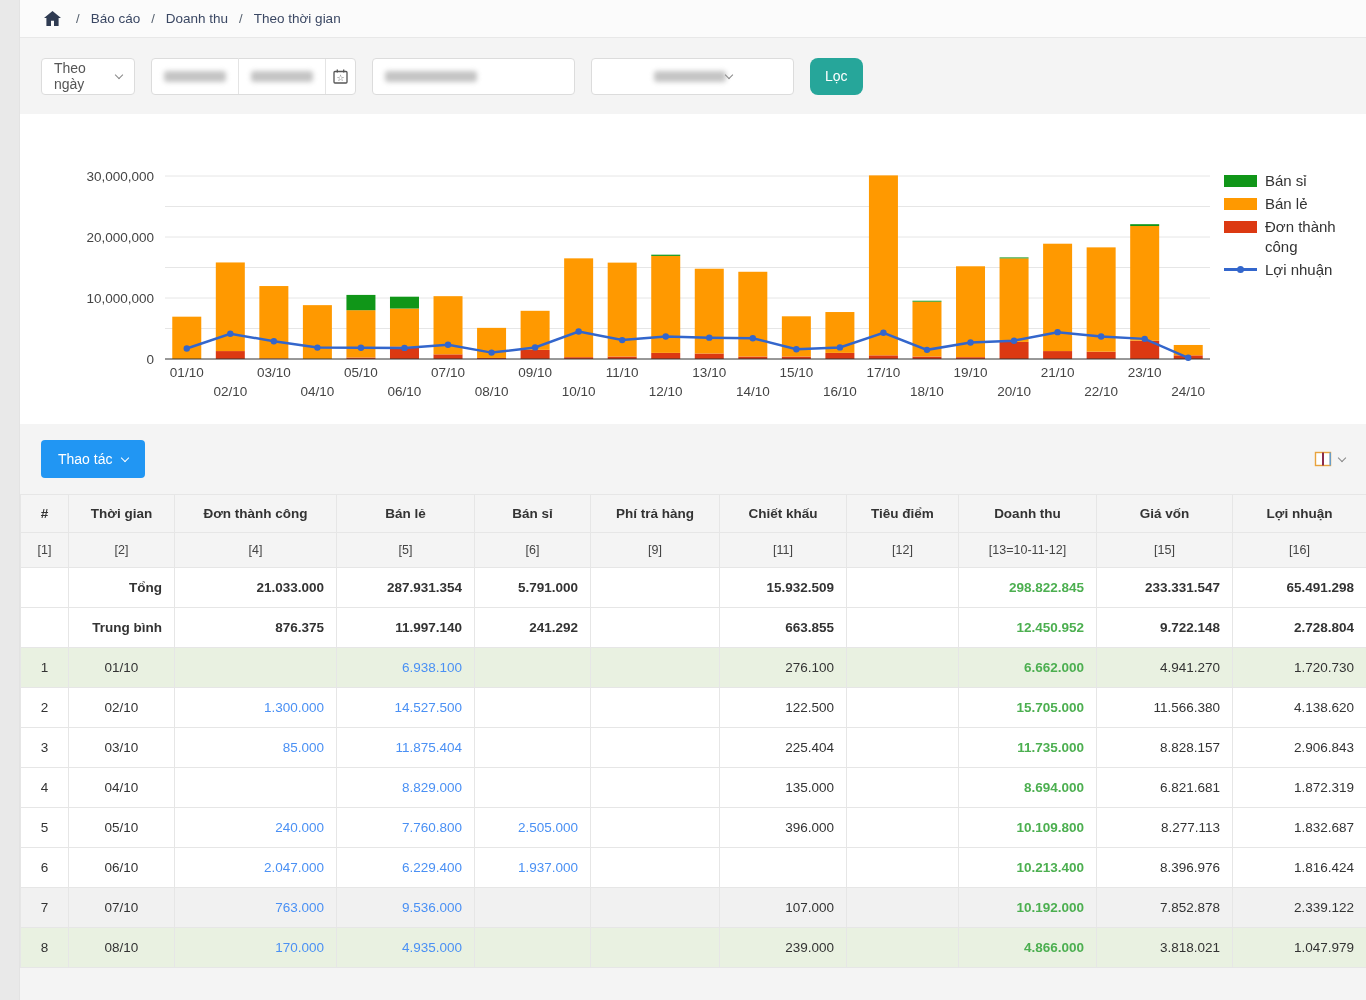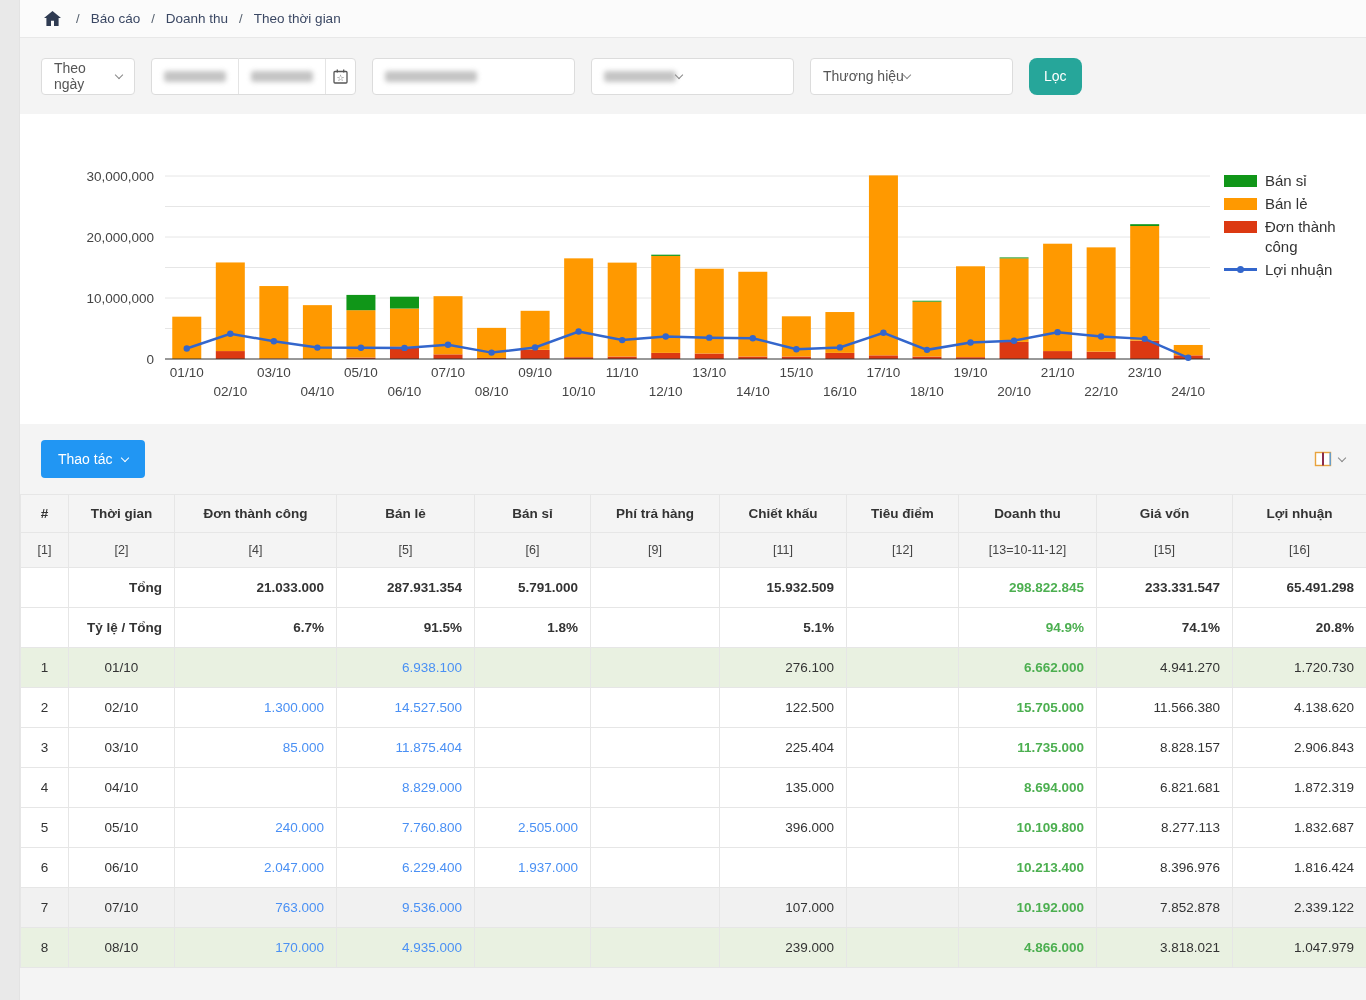--- a/index.html
+++ b/index.html
@@ -15,21 +15,21 @@
 
   
   .topbar { height:38px; background:#fbfbfb; border-bottom:1px solid #e8e8e8; display:flex; align-items:center; padding-left:24px; }
   .home-ic { display:inline-flex; margin-right:4px; cursor:pointer; }
   .crumb { color:#3a4763; font-size:13.5px; cursor:pointer;text-align:center; }
   .crumb-sep { color:#55606e; margin:0 11px; font-size:13px; }
 
   
   .filters { height:76px; display:flex; align-items:center; padding-left:21px; gap:16px; background:#f4f4f4; }
   .ctl { background:#fff; border:1px solid #dcdcdc; border-radius:4px; height:37px; display:flex; align-items:center; font-size:14px; color:#555; cursor:pointer; }
-  .sel { justify-content:flex-start; padding:0 12px; }
+  .sel { justify-content:center; padding:0 12px; }
   .chev { width:6px; height:6px; border-right:1.6px solid #888; border-bottom:1.6px solid #888; transform:rotate(45deg); display:inline-block; margin-top:-3px; flex:none; }
   .blob { display:inline-block; height:11px; border-radius:3px; background:#c4c4c4; filter:blur(2.5px); }
   .daterange { width:205px; padding:0; }
   .dr-part { width:87px; display:flex; align-items:center; justify-content:center; height:100%; }
   .dr-div { width:1px; height:36px; background:#e4e4e4; }
   .dr-cal { width:30px; height:100%; border-left:1px solid #e4e4e4; display:flex; align-items:center; justify-content:center; }
 
   
   .chart-card { position:relative; height:310px; background:#fff; }
   .legend { position:absolute; left:1204px; top:57px; width:132px; }
@@ -102,24 +102,20 @@
           <line x1="11.7" y1="1.6" x2="11.7" y2="4.4" stroke="#555" stroke-width="1.3"></line>
           <text x="8.5" y="12.6" text-anchor="middle" font-size="9" fill="#555">☆</text>
         </svg>
       </span>
     </div>
     <div class="ctl" style="width:203px; padding:0 12px">
       <span class="blob" style="width:92px"></span>
     </div>
     <div class="ctl sel" style="width:203px">
       <span class="blob" style="width:72px"></span>
-      <span class="chev"></span>
-    </div>
-    <div class="ctl sel" style="width:203px">
-      <span>Thương hiệu</span>
       <span class="chev"></span>
     </div>
     <button class="btn-filter">Lọc</button>
   </section>
 
   <section class="chart-card">
     <svg id="chart-svg" width="1346" height="310">
         <line x1="145" x2="1190" y1="214.5" y2="214.5" stroke="#e6e6e6" stroke-width="1"></line>
         <line x1="145" x2="1190" y1="184" y2="184" stroke="#e6e6e6" stroke-width="1"></line>
         <line x1="145" x2="1190" y1="153.5" y2="153.5" stroke="#e6e6e6" stroke-width="1"></line>
@@ -323,30 +319,30 @@
           <td class="r ">5.791.000</td>
           <td class="r "></td>
           <td class="r ">15.932.509</td>
           <td class="r "></td>
           <td class="r c-green">298.822.845</td>
           <td class="r ">233.331.547</td>
           <td class="r ">65.491.298</td>
         </tr>
         <tr class="summary">
           <td class=""></td>
-          <td class="lbl">Tỷ lệ / Tổng</td>
-          <td class="r ">6.7%</td>
-          <td class="r ">91.5%</td>
-          <td class="r ">1.8%</td>
-          <td class="r "></td>
-          <td class="r ">5.1%</td>
-          <td class="r "></td>
-          <td class="r c-green">94.9%</td>
-          <td class="r ">74.1%</td>
-          <td class="r ">20.8%</td>
+          <td class="lbl">Trung bình</td>
+          <td class="r ">876.375</td>
+          <td class="r ">11.997.140</td>
+          <td class="r ">241.292</td>
+          <td class="r "></td>
+          <td class="r ">663.855</td>
+          <td class="r "></td>
+          <td class="r c-green">12.450.952</td>
+          <td class="r ">9.722.148</td>
+          <td class="r ">2.728.804</td>
         </tr>
         <tr class="sunday">
           <td class="c">1</td>
           <td class="c">01/10</td>
           <td class="r c-blue"></td>
           <td class="r c-blue">6.938.100</td>
           <td class="r c-blue"></td>
           <td class="r "></td>
           <td class="r ">276.100</td>
           <td class="r "></td>

